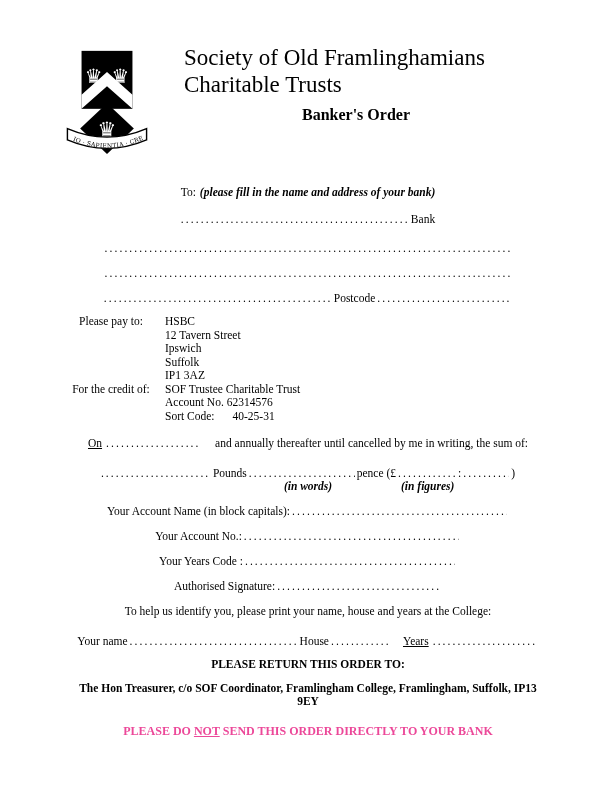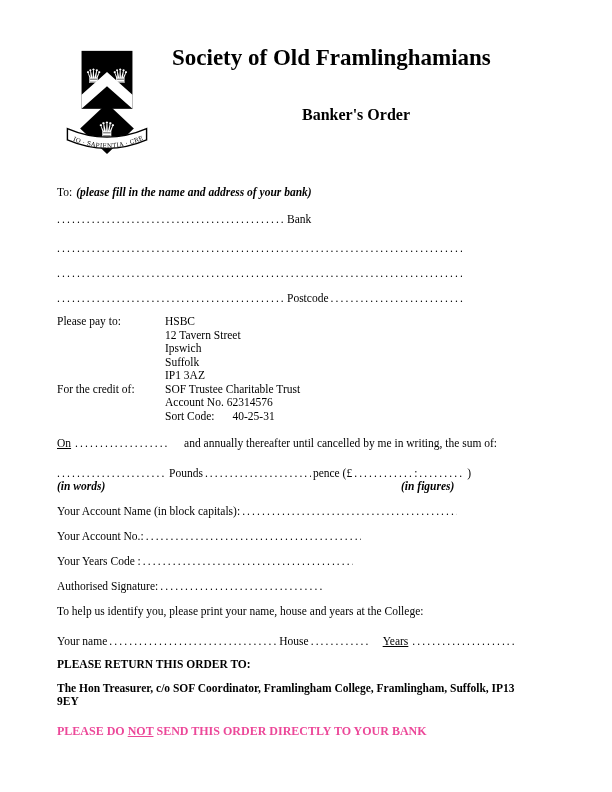--- a/index.html
+++ b/index.html
@@ -4,28 +4,28 @@
 <style>
   html,body { margin:0; padding:0; background:#888; }
   .page {
     position:relative; width:612px; height:792px; margin:0 auto;
     background:#ffffff; color:#000;
     font-family:"Liberation Serif","DejaVu Serif",serif;
     font-size:11.5px; overflow:hidden;
   }
   .crest { position:absolute; left:66px; top:48px; }
   .org-title {
-    position:absolute; left:172px; top:44px;
-    font-size:23px; font-weight:bold; line-height:27px; white-space:nowrap;
+    position:absolute; left:184px; top:44px;
+    font-size:23px; font-weight:normal; line-height:27px; white-space:nowrap;
   }
   .form-title {
     position:absolute; left:302px; top:106px;
     font-size:16px; font-weight:bold; white-space:nowrap;
   }
-  .doc-body { position:absolute; left:57px; top:184px; width:502px; }
+  .doc-body { position:absolute; left:57px; top:184px; width:502px;text-align:center; }
   .line { line-height:13px; white-space:nowrap; }
   .bi { font-weight:bold; font-style:italic; }
   .ldr {
     display:inline-block; overflow:hidden; white-space:nowrap;
     letter-spacing:2.1px; height:13px; line-height:13px;
     vertical-align:-3px; margin:0 2px;
   }
   .prow { display:flex; line-height:13.5px; }
   .plabel { width:108px; flex:none; }
   .gap18 { margin-left:18px; }
@@ -53,20 +53,21 @@
     <text class="crown" x="50" y="126" font-size="30" text-anchor="middle">♛</text>
     <path d="M-6,114 Q50,138 106,114 L106,130 Q50,154 -6,130 Z" fill="#fff" stroke="#000" stroke-width="2"></path>
     <path id="mottoPath" d="M0,130 Q50,152 100,130" fill="none"></path>
     <text class="motto-text">
       <textPath href="#mottoPath" startOffset="50%" text-anchor="middle">STUDIO · SAPIENTIA · CRESCIT</textPath>
     </text>
   </svg>
 
   <div class="org-title">
     <div>Society of Old Framlinghamians</div>
+    <div>Charitable Trusts</div>
   </div>
   <div class="form-title">Banker's Order</div>
 
   <div class="doc-body">
 
     <div class="line" style="margin-top:2px">
       <span class="mr4">To:</span><span class="bi">(please fill in the name and address of your bank)</span>
     </div>
 
     <div class="line" style="margin-top:14px">

